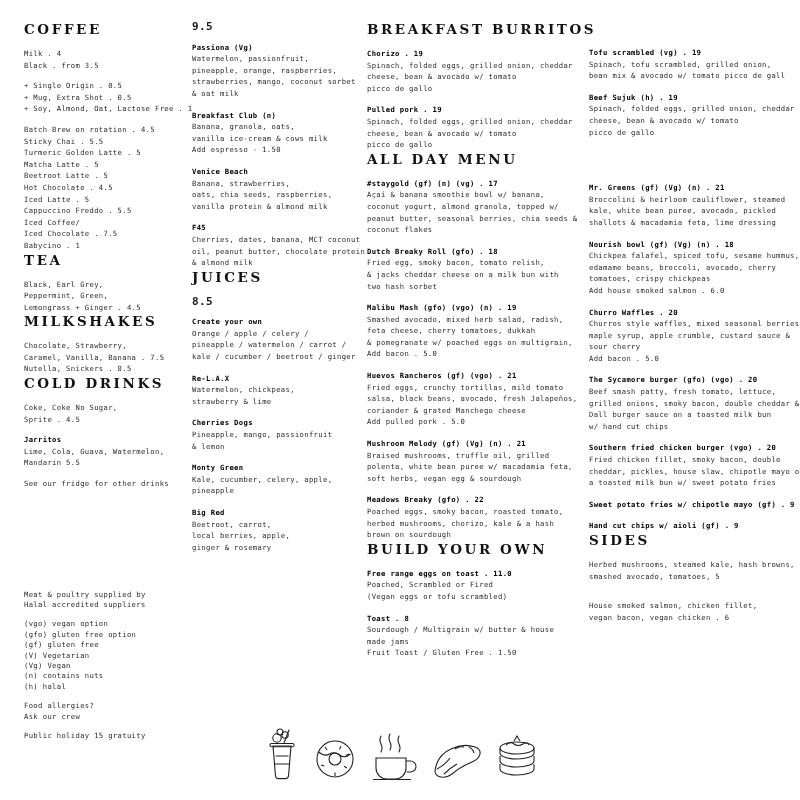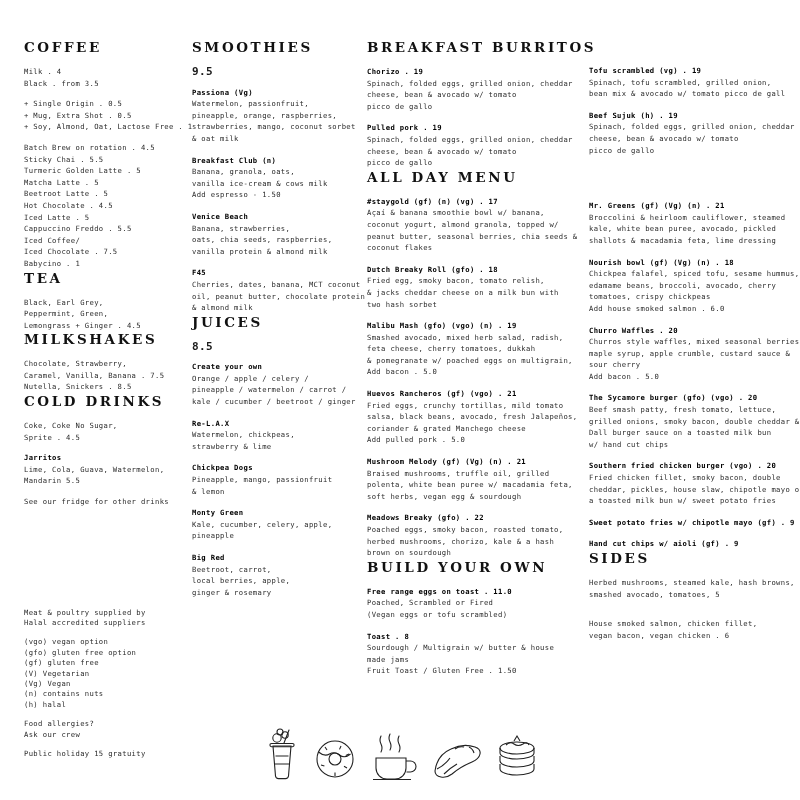--- a/index.html
+++ b/index.html
@@ -10,21 +10,21 @@
     overflow: hidden;
   }
   body {
     font-family: "DejaVu Sans Mono", monospace;
     color: #1a1a1a;
     -webkit-font-smoothing: antialiased;
   }
   .page {
     position: relative;
     width: 704px; height: 800px;
-    padding: 39px 18px 0 24px;
+    padding: 21px 18px 0 24px;
   }
   .columns {
     display: flex;
     width: 100%;
     align-items: flex-start;
   }
   .col { padding-right: 10px; }
   .col-1 { width: 168px; }
   .col-2 { width: 175px; }
   .col-3 { width: 222px; }
@@ -140,21 +140,20 @@
         <div class="line">(h) halal</div>
         <div class="note-gap"></div>
         <div class="line">Food allergies?</div>
         <div class="line">Ask our crew</div>
         <div class="note-gap"></div>
         <div class="line">Public holiday 15 gratuity</div>
       </div>
     </div>
 
     <div class="col col-2">
-      <h2 class="section">SMOOTHIES</h2>
       <div class="price-head">9.5</div>
 
       <div class="item">
         <div class="line bold">Passiona (Vg)</div>
         <div class="line">Watermelon, passionfruit,</div>
         <div class="line">pineapple, orange, raspberries,</div>
         <div class="line">strawberries, mango, coconut sorbet</div>
         <div class="line">&amp; oat milk</div>
       </div>
       <div class="item">
@@ -184,21 +183,21 @@
         <div class="line">Orange / apple / celery /</div>
         <div class="line">pineapple / watermelon / carrot /</div>
         <div class="line">kale / cucumber / beetroot / ginger</div>
       </div>
       <div class="item">
         <div class="line bold">Re-L.A.X</div>
         <div class="line">Watermelon, chickpeas,</div>
         <div class="line">strawberry &amp; lime</div>
       </div>
       <div class="item">
-        <div class="line bold">Chickpea Dogs</div>
+        <div class="line bold">Cherries Dogs</div>
         <div class="line">Pineapple, mango, passionfruit</div>
         <div class="line">&amp; lemon</div>
       </div>
       <div class="item">
         <div class="line bold">Monty Green</div>
         <div class="line">Kale, cucumber, celery, apple,</div>
         <div class="line">pineapple</div>
       </div>
       <div class="item">
         <div class="line bold">Big Red</div>

